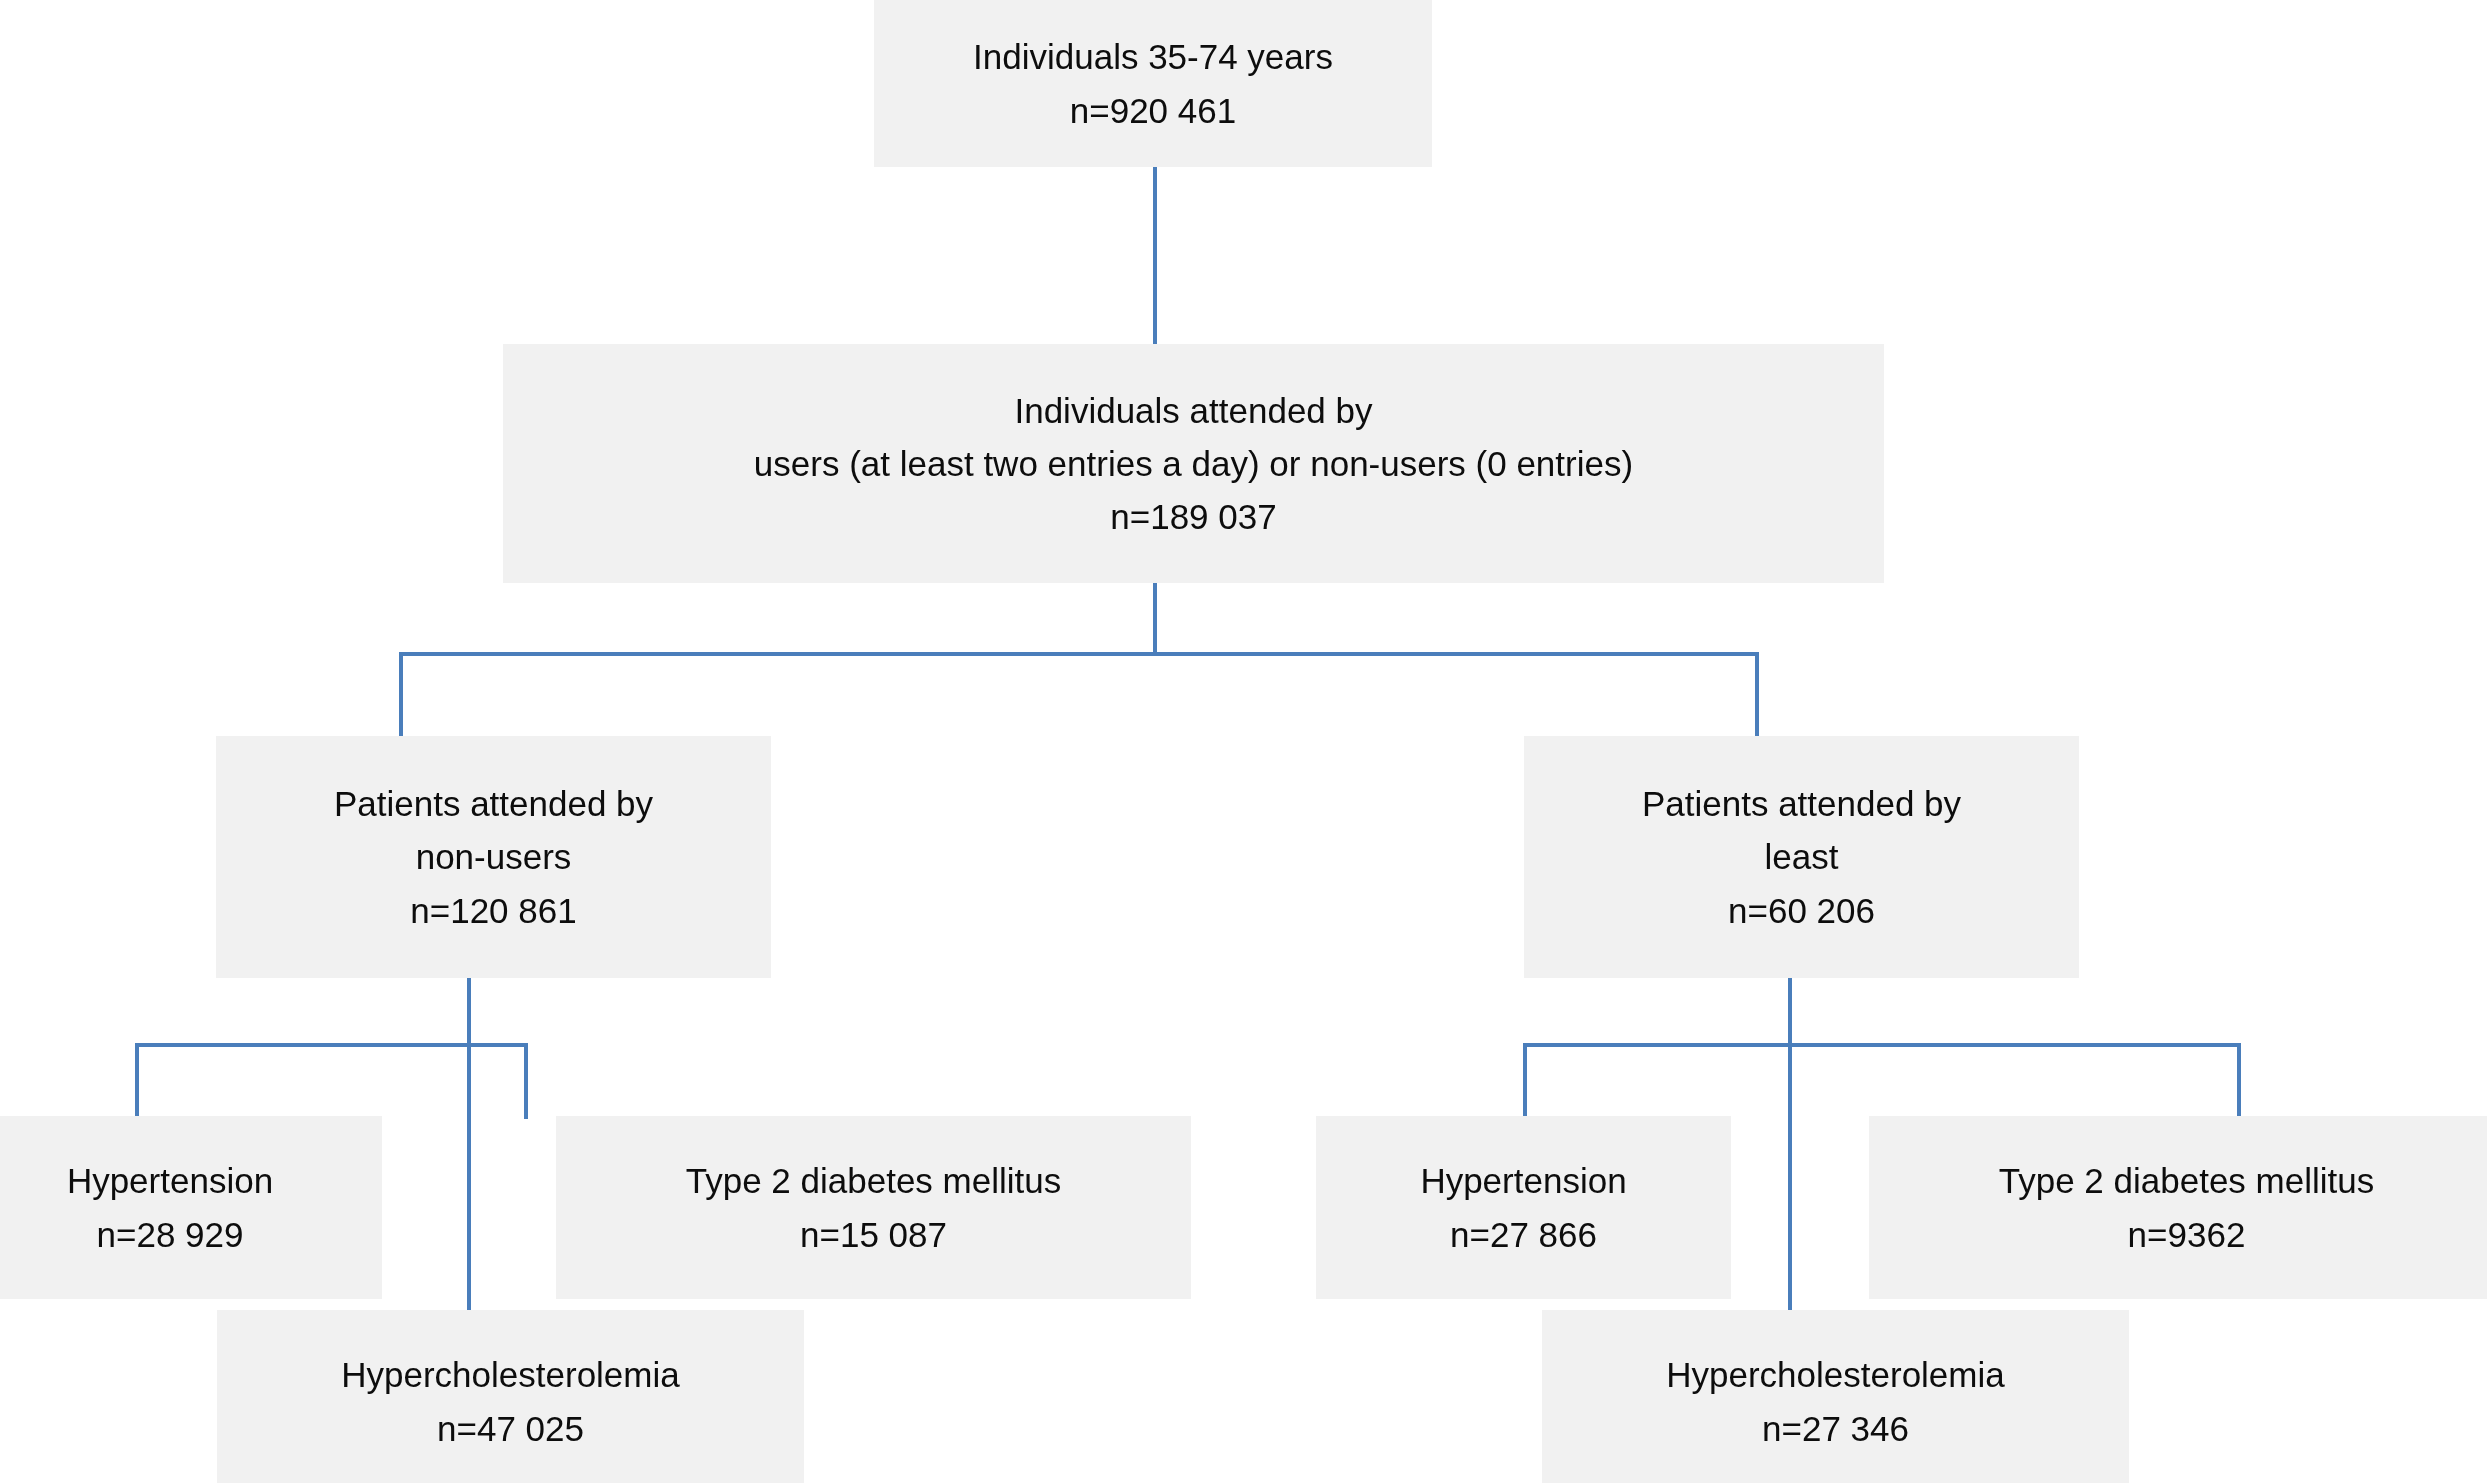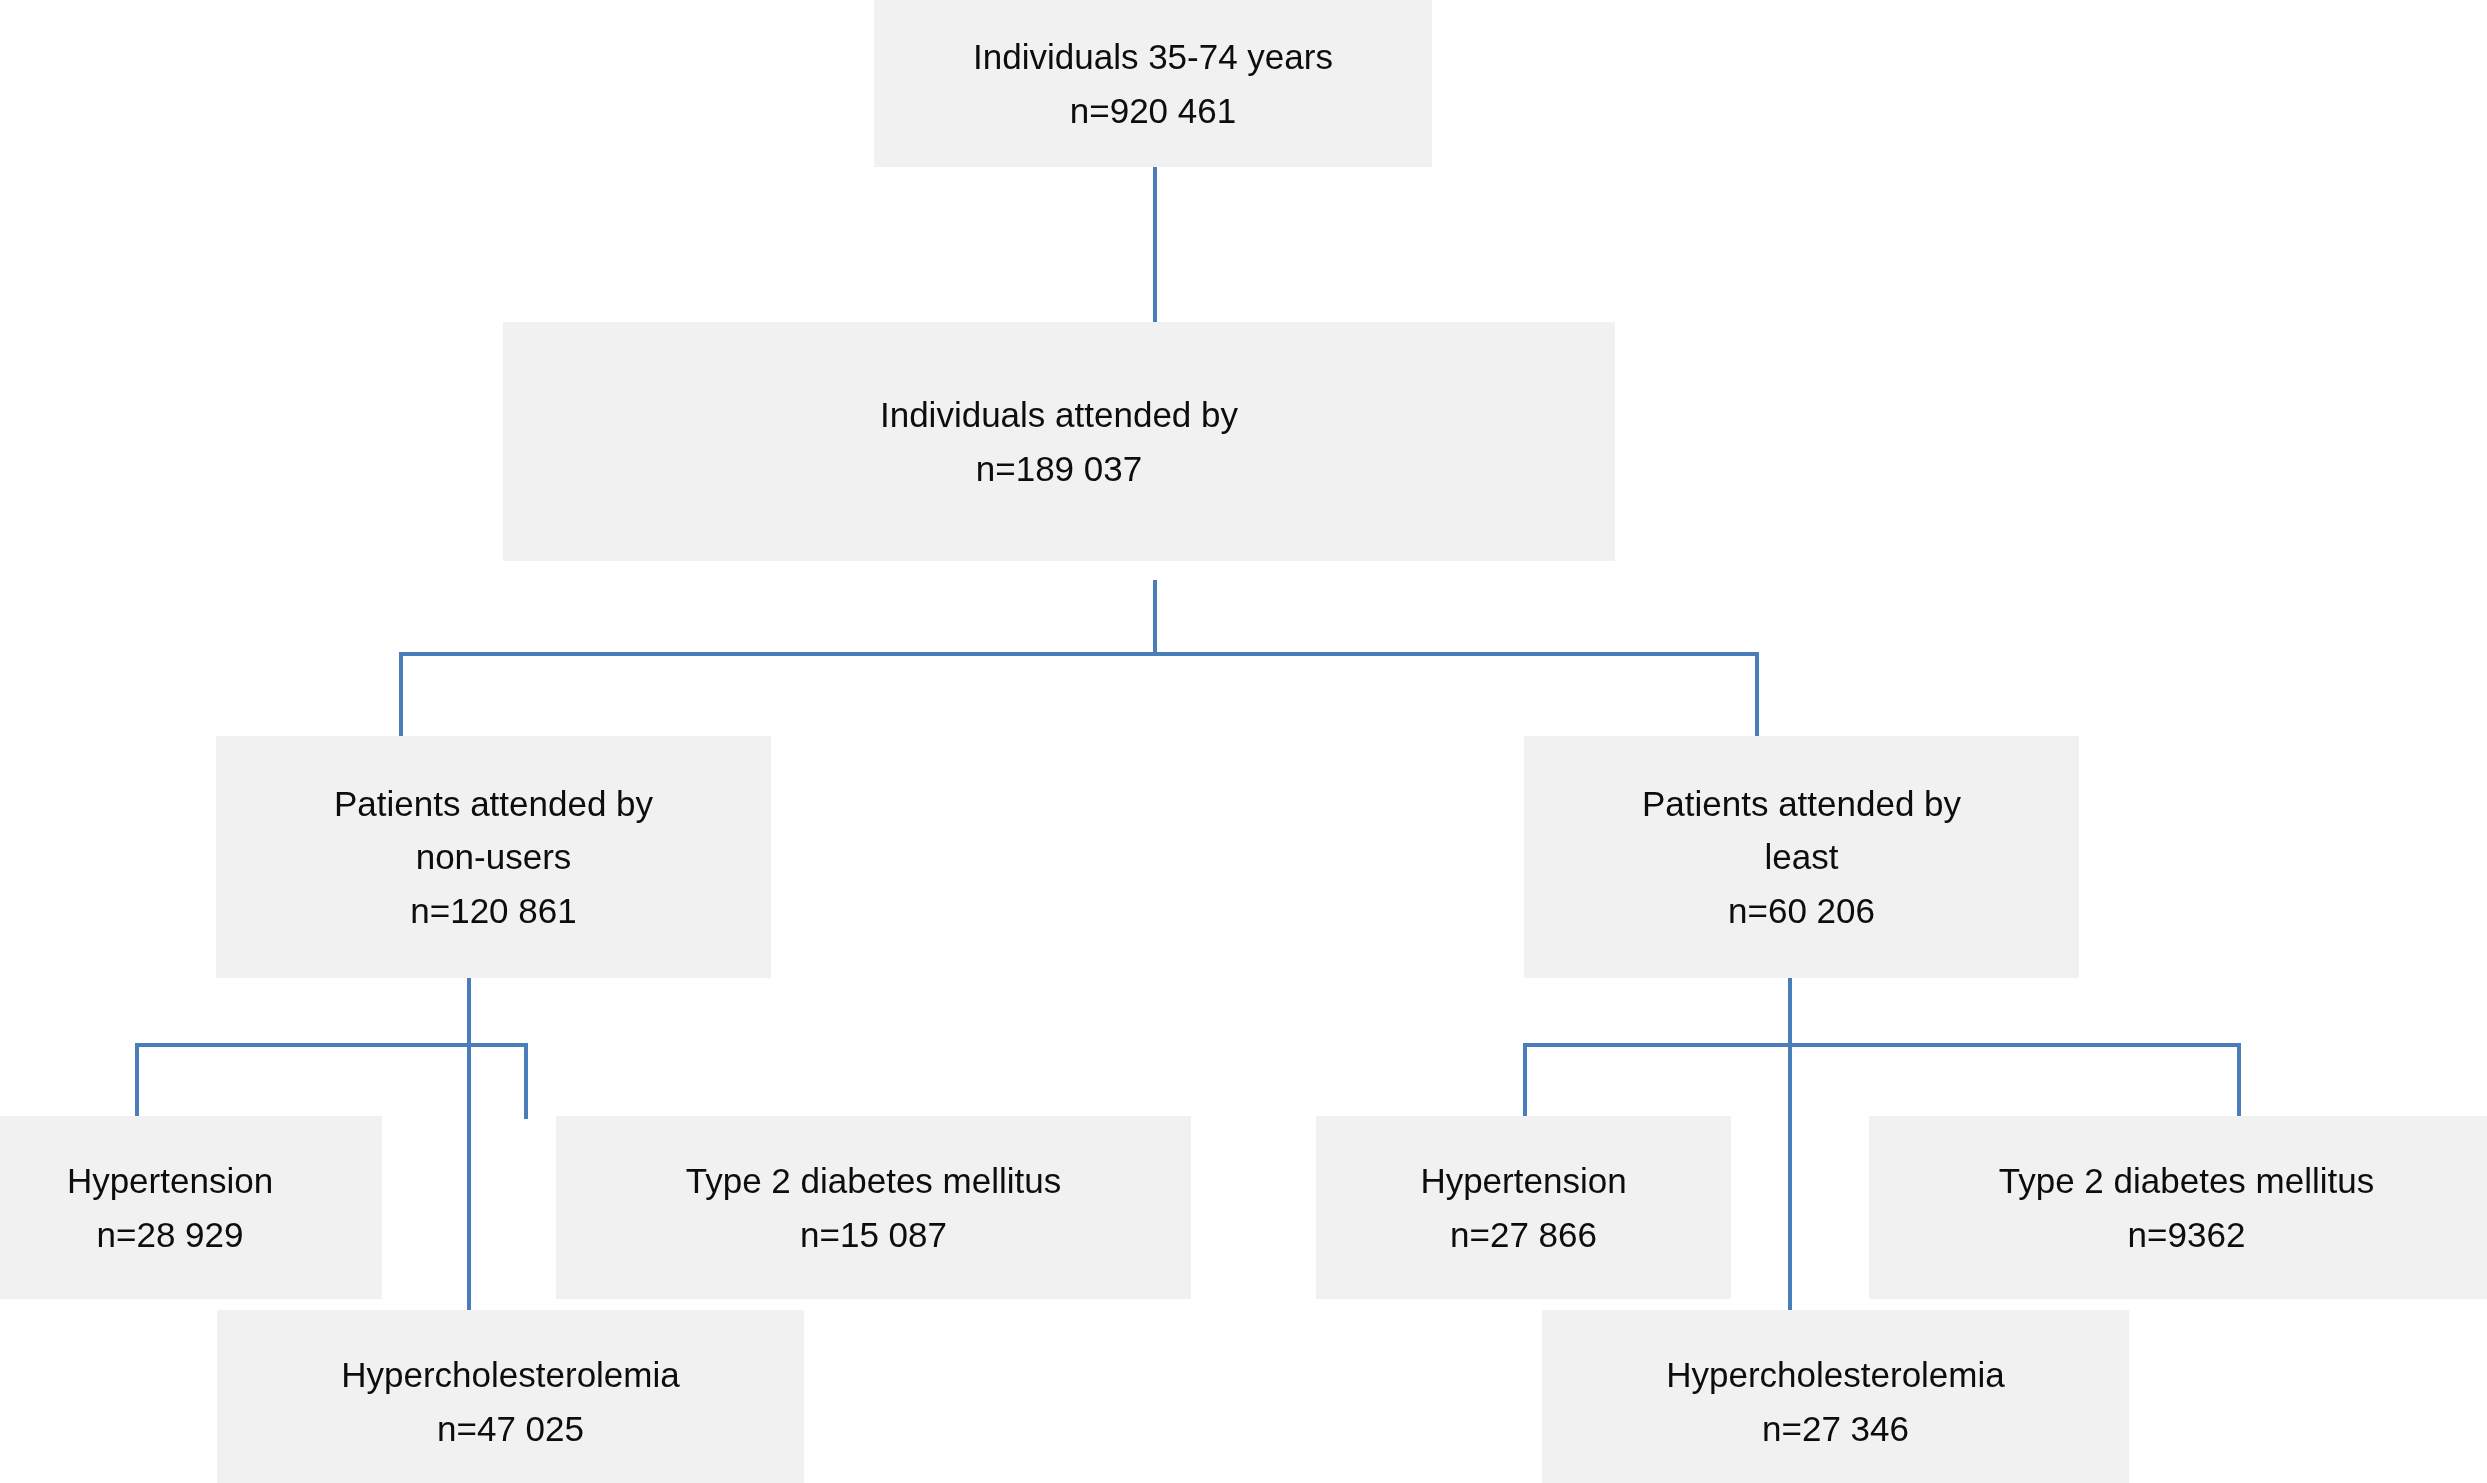--- a/index.html
+++ b/index.html
@@ -61,22 +61,23 @@
   <div class="conn v" style="left:1788px; top:977px; height:333px;"></div>
   <div class="conn h" style="left:1523px; top:1043px; width:718px;"></div>
   <div class="conn v" style="left:1523px; top:1043px; height:76px;"></div>
   <div class="conn v" style="left:2237px; top:1043px; height:76px;"></div>
 
   <div class="node" style="left:874px; top:0px; width:558px; height:167px;">
     <span class="line-txt">Individuals 35-74 years</span>
     <span class="line-txt">n=920 461</span>
   </div>
 
-  <div class="node" style="left:503px; top:322px; width:1112px; height:239px;">
+  <div class="node" style="left:503px; top:344px; width:1381px; height:239px;">
     <span class="line-txt">Individuals  attended by</span>
+    <span class="line-txt">users (at least two entries a day) or non-users (0 entries)</span>
     <span class="line-txt">n=189 037</span>
   </div>
 
   <div class="node" style="left:216px; top:736px; width:555px; height:242px;">
     <span class="line-txt">Patients attended by</span>
     <span class="line-txt">non-users</span>
     <span class="line-txt">n=120 861</span>
   </div>
 
   <div class="node" style="left:1524px; top:736px; width:555px; height:242px;">

